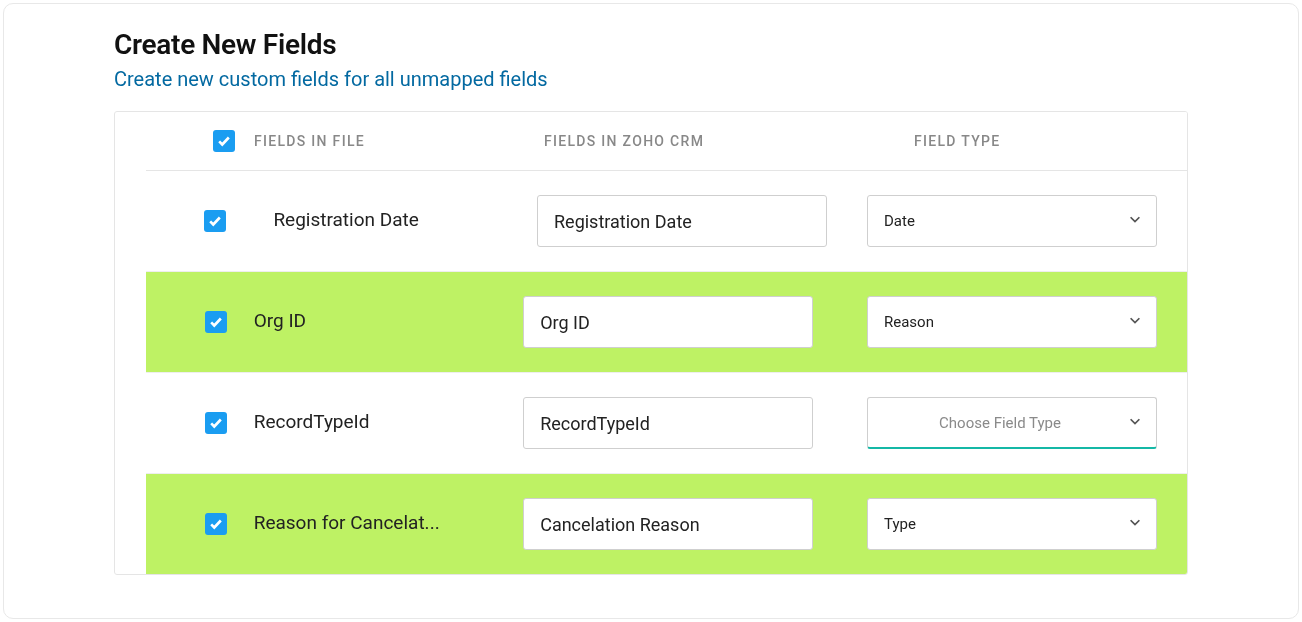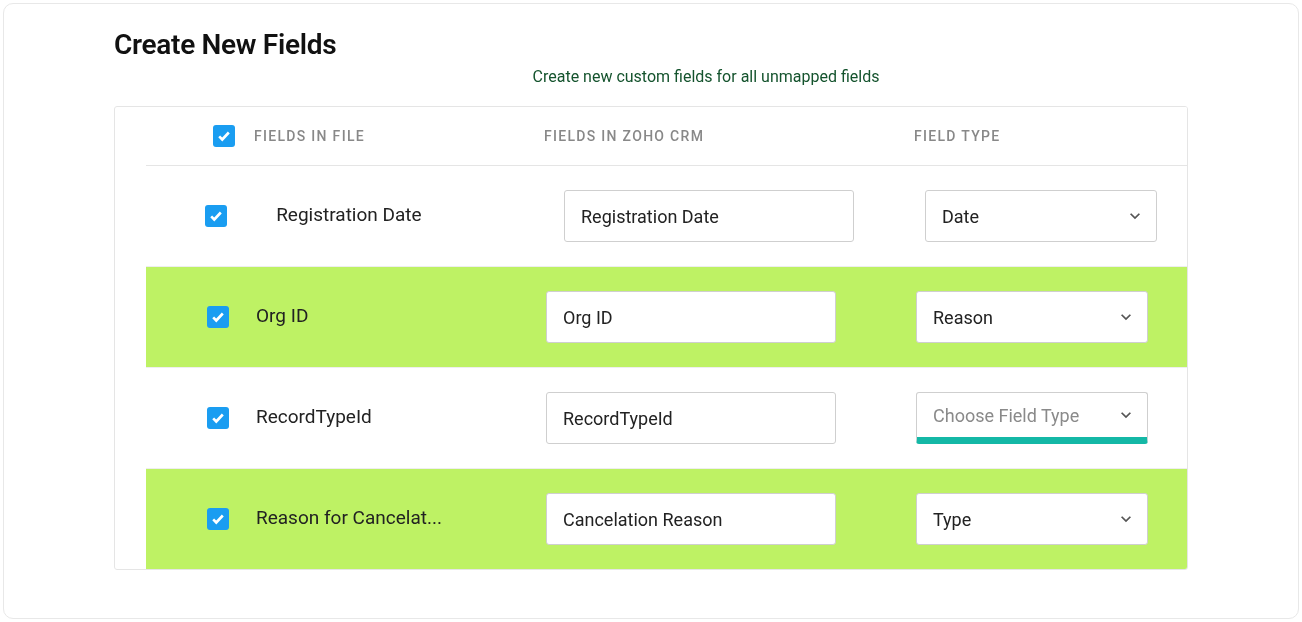--- a/index.html
+++ b/index.html
@@ -23,24 +23,23 @@
     padding: 0 0 20px 110px;
   }
   .title {
     font-size: 28px;
     font-weight: 600;
     color: #111;
     letter-spacing: -0.3px;
     margin-bottom: 6px;
   }
   .subtitle {
-    font-size: 16px;
+    font-size: 20px;
     font-weight: 400;
-    color: #14532d;
-    text-align: center;
+    color: #0369a1;
   }
   .table-wrap {
     margin: 0 110px;
     border: 1px solid #e5e5e5;
     border-radius: 3px;
     overflow: hidden;
     padding-left: 31px;
   }
   .thead {
     display: flex;
@@ -92,35 +91,35 @@
     height: 52px;
     border: 1px solid #cfcfcf;
     border-radius: 3px;
     padding: 0 16px;
     font-size: 18px;
     color: #222;
     background: #fff;
     font-family: inherit;
   }
   .select {
-    width: 232px;
+    width: 290px;
     height: 52px;
     border: 1px solid #cfcfcf;
     border-radius: 3px;
     padding: 0 40px 0 16px;
-    font-size: 18px;
+    font-size: 15px;
     color: #222;
     background: #fff;
     display: flex;
     align-items: center;
     position: relative;
     cursor: pointer;
   }
   .select.placeholder { color: #8a8a8a; }
-  .select.focused { border-bottom: 7px solid #14b8a6; }
+  .select.focused { border-bottom: 2px solid #14b8a6; justify-content: center; }
   .select .chev {
     position: absolute;
     right: 14px;
     top: 50%;
     transform: translateY(-50%);
     pointer-events: none;
   }
   .select .chev svg { width: 14px; height: 14px; stroke: #555; stroke-width: 2; fill: none; }
   .row .col-cb { padding-right: 22px; justify-content: center; padding-left: 55px; display:flex;}
   .thead .col-cb { padding-left: 0; justify-content:center; padding-right:0; width: 60px; margin-left:48px; margin-right: 0px;}

